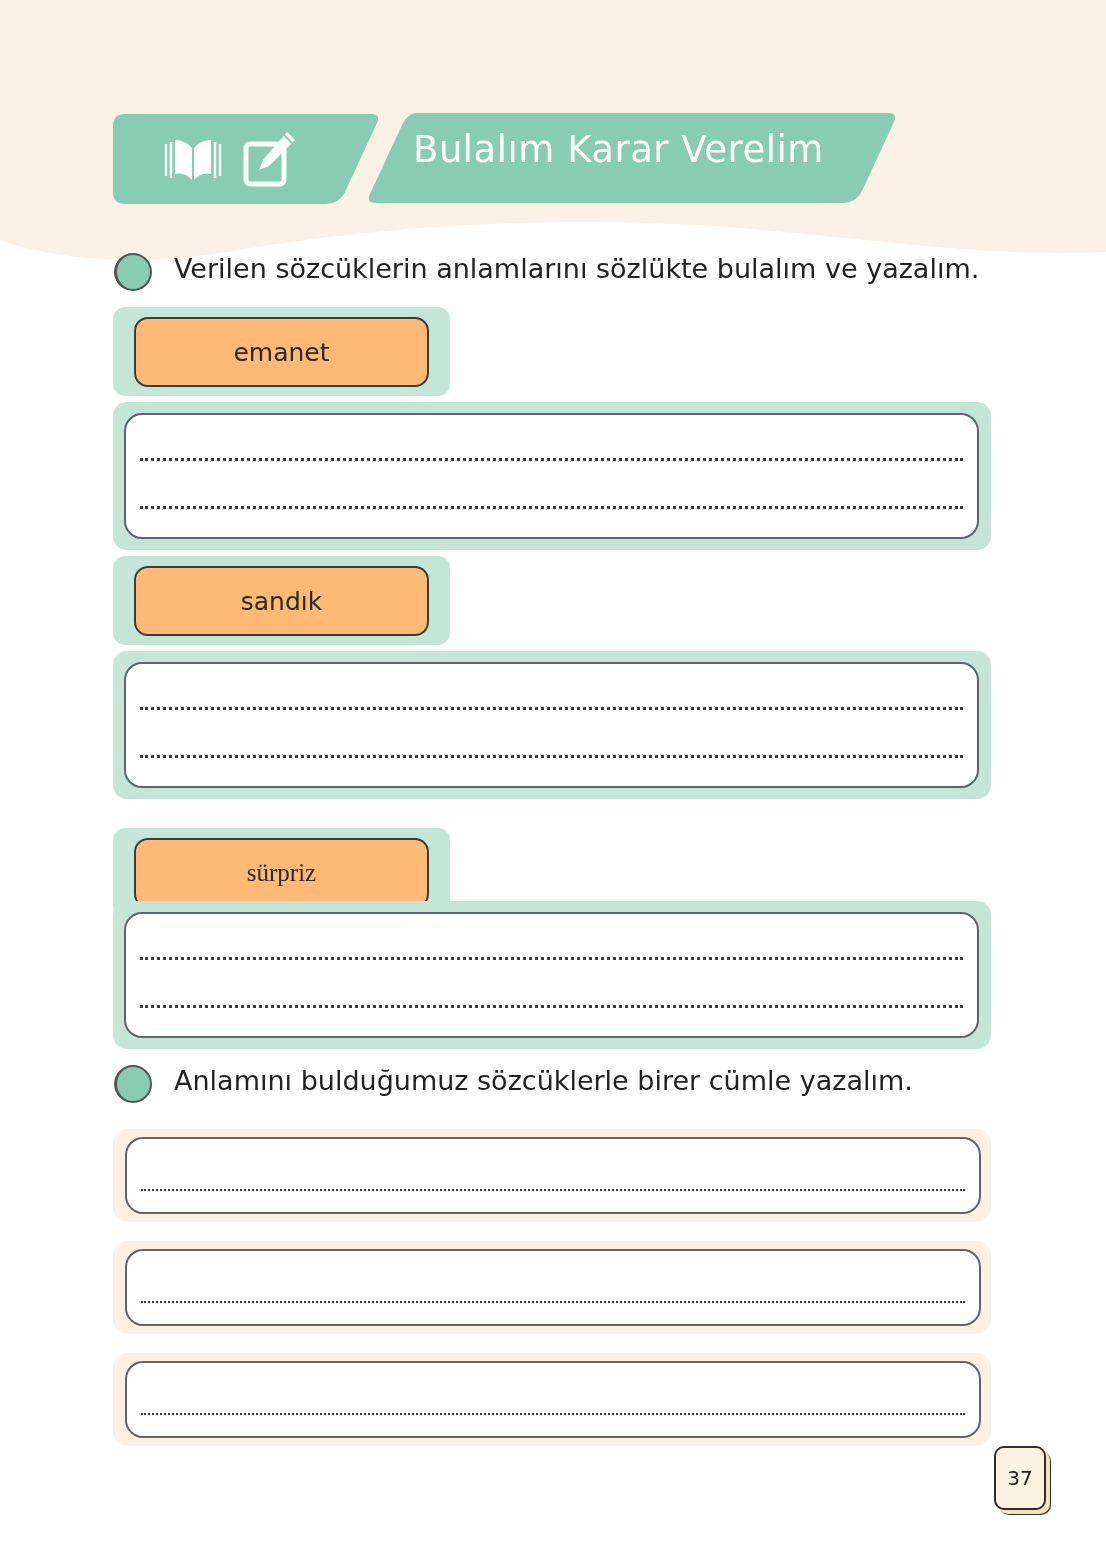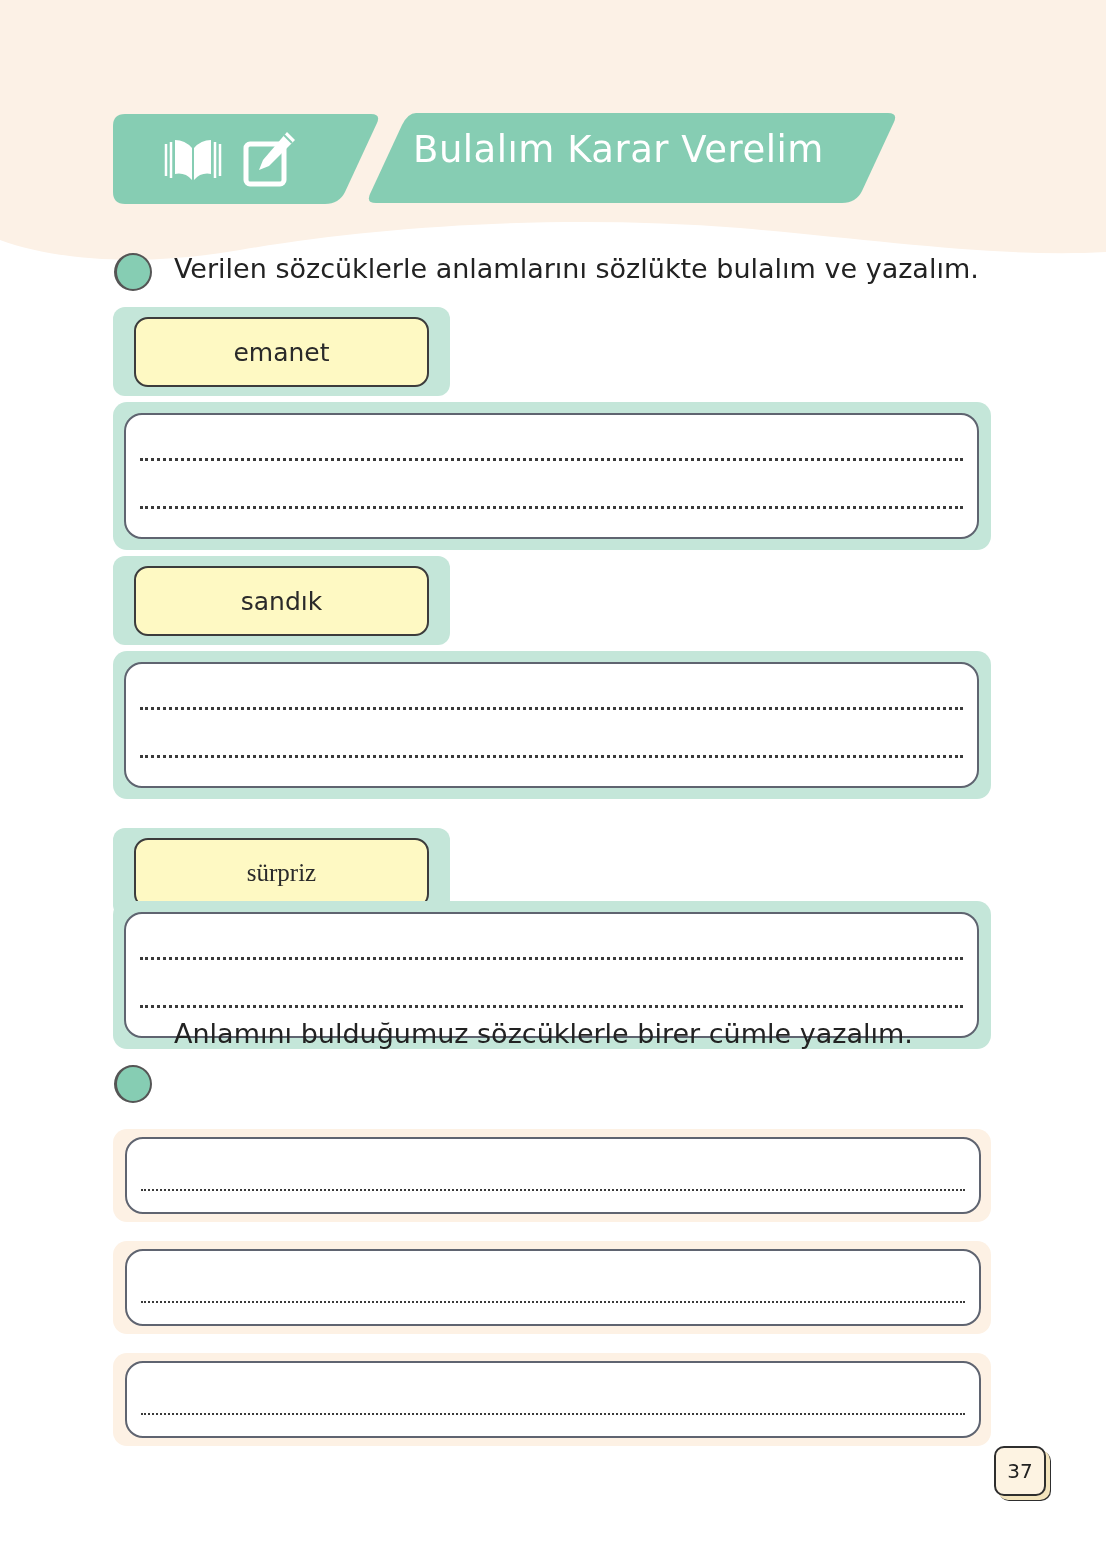--- a/index.html
+++ b/index.html
@@ -5,28 +5,28 @@
   * { box-sizing: border-box; margin: 0; padding: 0; }
   body { width: 1106px; height: 1560px; background: #ffffff; position: relative; overflow: hidden; font-family: "DejaVu Sans", sans-serif; color: #2a2a2a; }
   .bg-wave { position: absolute; left: 0; top: 0; width: 1106px; height: 300px; }
   .header-left { position: absolute; left: 113px; top: 114px; width: 268px; height: 90px; }
   .header-right { position: absolute; left: 366px; top: 113px; width: 532px; height: 90px; }
   .header-icons { position: absolute; left: 163px; top: 130px; display: flex; gap: 20px; align-items: center; }
   .title { position: absolute; left: 413px; top: 128px; font-size: 37px; color: #ffffff; letter-spacing: 0.5px; font-family: "DejaVu Sans", sans-serif; font-weight: normal; }
   .bullet { position: absolute; width: 38px; height: 38px; border-radius: 50%; background: #86cdb3; border: 2px solid #555; border-left-width: 3px; }
   .instruction { position: absolute; left: 174px; font-size: 27px; color: #222; }
   .word-tab { position: absolute; left: 113px; width: 337px; height: 89px; background: #c4e6d9; border-radius: 12px; }
-  .word-box { position: absolute; left: 21px; top: 10px; width: 295px; height: 70px; background: #fef9c3; border: 2px solid #3c3c3c; border-radius: 14px; display: flex; align-items: center; justify-content: center; font-size: 25px; color: #2a2a2a; }
+  .word-box { position: absolute; left: 21px; top: 10px; width: 295px; height: 70px; background: #fdba74; border: 2px solid #3c3c3c; border-radius: 14px; display: flex; align-items: center; justify-content: center; font-size: 25px; color: #2a2a2a; }
   .answer-panel { position: absolute; left: 113px; width: 878px; height: 148px; background: #c4e6d9; border-radius: 14px; }
   .answer-box { position: absolute; left: 11px; top: 11px; width: 855px; height: 126px; background: #fff; border: 2px solid #5f6470; border-radius: 18px; }
   .dots { position: absolute; left: 14px; right: 14px; height: 0; border-top: 3px dotted #3a3a3a; }
   .sent-panel { position: absolute; left: 113px; width: 878px; height: 93px; background: #fdf1e4; border-radius: 14px; }
   .sent-box { position: absolute; left: 12px; top: 8px; width: 856px; height: 77px; background: #fff; border: 2px solid #5f6470; border-radius: 18px; }
   .sent-box .dots { border-top: 2px dotted #3a3a3a; }
-  .page-num { position: absolute; left: 994px; top: 1446px; width: 52px; height: 50px; background: #fdf3e2; border: 2px solid #2e2e2e; border-radius: 10px; box-shadow: 4px 4px 0 #f3e4bd, 5px 5px 0 #2e2e2e; display: flex; align-items: center; justify-content: center; font-size: 20px; color: #222; }
+  .page-num { position: absolute; left: 994px; top: 1446px; width: 52px; height: 64px; background: #fdf3e2; border: 2px solid #2e2e2e; border-radius: 10px; box-shadow: 4px 4px 0 #f3e4bd, 5px 5px 0 #2e2e2e; display: flex; align-items: center; justify-content: center; font-size: 20px; color: #222; }
 </style>
 </head>
 <body>
 
 <svg class="bg-wave" viewBox="0 0 1106 300" preserveAspectRatio="none">
   <path d="M0,0 H1106 V252 C1000,258 880,240 740,228 C560,214 380,226 240,250 C150,266 60,262 0,240 Z" fill="#fcf1e6"></path>
 </svg>
 
 <svg class="header-left" viewBox="0 0 268 90">
   <path d="M12,0 H258 Q268,0 264,9 L232,78 Q226,90 212,90 H12 Q0,90 0,78 V12 Q0,0 12,0 Z" fill="#86cdb3"></path>
@@ -49,21 +49,21 @@
     <svg width="56" height="58" viewBox="0 0 56 58">
       <rect x="3" y="14" width="38" height="40" rx="4" fill="none" stroke="#fff" stroke-width="5"></rect>
       <path d="M44,2 L52,10 L26,36 L16,40 L20,30 Z" fill="#fff"></path>
       <path d="M41,5 L49,13" stroke="#86cdb3" stroke-width="2"></path>
     </svg>
   </span>
 </div>
 <div class="title">Bulalım Karar Verelim</div>
 
 <div class="bullet" style="left:114px; top:253px;"></div>
-<div class="instruction" style="top:253px;">Verilen sözcüklerle anlamlarını sözlükte bulalım ve yazalım.</div>
+<div class="instruction" style="top:253px;">Verilen sözcüklerin anlamlarını sözlükte bulalım ve yazalım.</div>
 
 <div class="word-tab" style="top:307px;">
   <div class="word-box">emanet</div>
 </div>
 <div class="answer-panel" style="top:402px;">
   <div class="answer-box">
     <div class="dots" style="top:43px;"></div>
     <div class="dots" style="top:91px;"></div>
   </div>
 </div>
@@ -82,21 +82,21 @@
   <div class="word-box">sürpriz</div>
 </div>
 <div class="answer-panel" style="top:901px;">
   <div class="answer-box">
     <div class="dots" style="top:43px;"></div>
     <div class="dots" style="top:91px;"></div>
   </div>
 </div>
 
 <div class="bullet" style="left:114px; top:1065px;"></div>
-<div class="instruction" style="top:1018px;">Anlamını bulduğumuz sözcüklerle birer cümle yazalım.</div>
+<div class="instruction" style="top:1065px;">Anlamını bulduğumuz sözcüklerle birer cümle yazalım.</div>
 
 <div class="sent-panel" style="top:1129px;">
   <div class="sent-box">
     <div class="dots" style="top:50px;"></div>
   </div>
 </div>
 <div class="sent-panel" style="top:1241px;">
   <div class="sent-box">
     <div class="dots" style="top:50px;"></div>
   </div>

